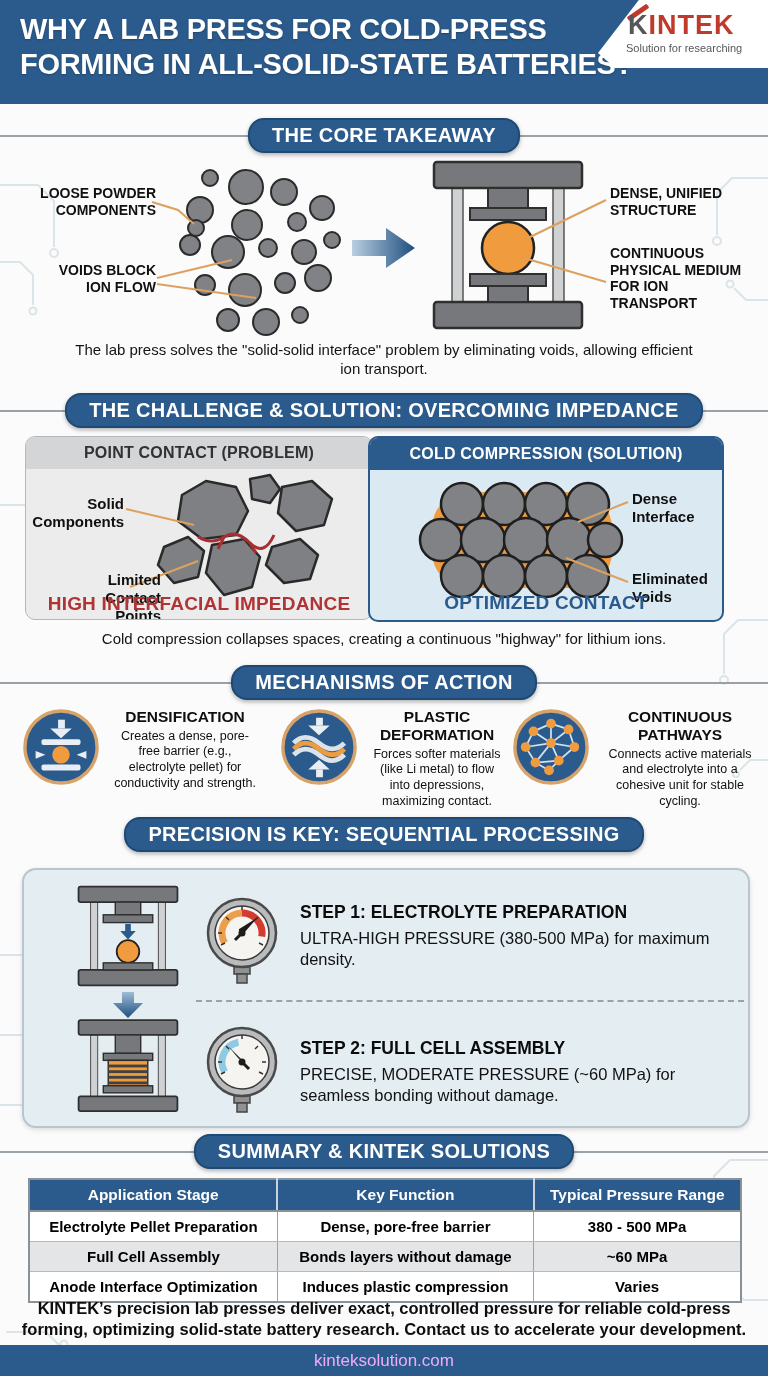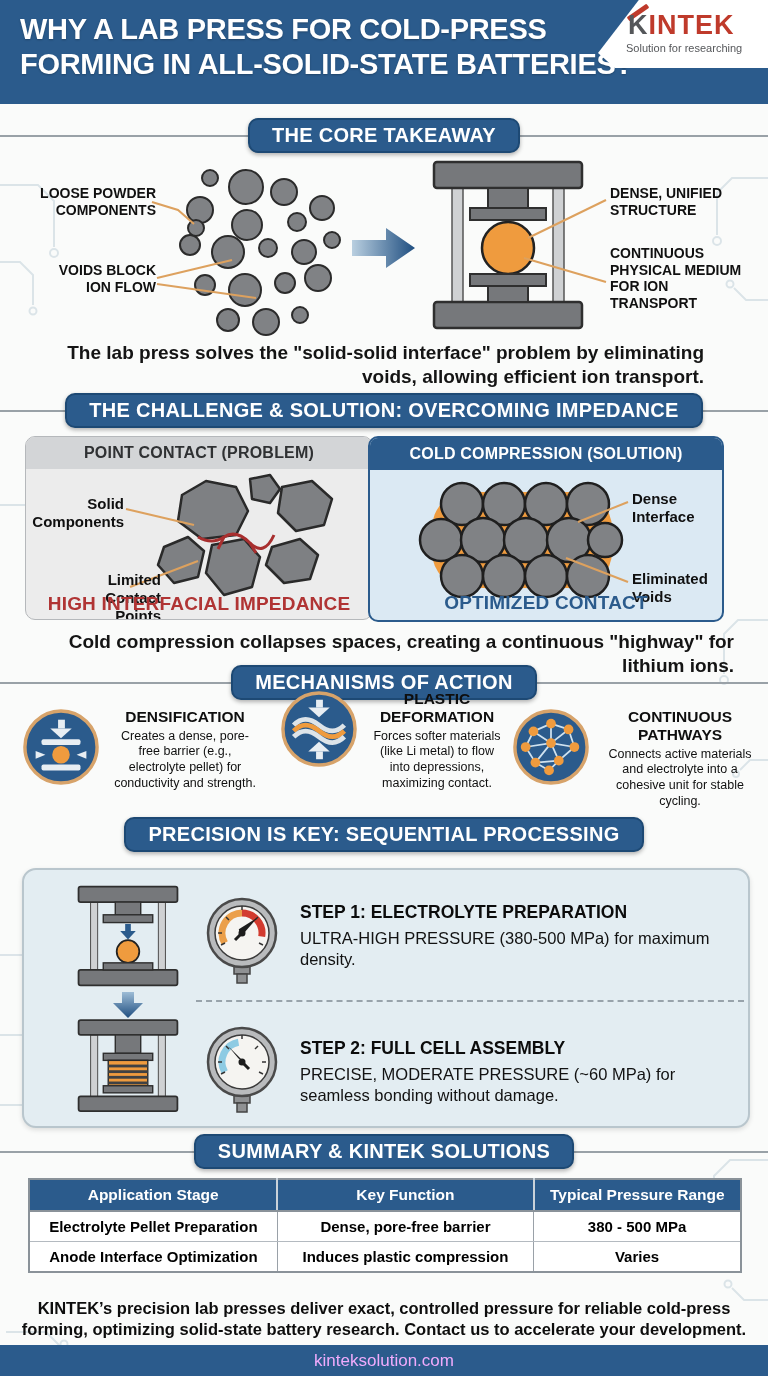--- a/index.html
+++ b/index.html
@@ -16,26 +16,26 @@
   .logo-brand{position:absolute;right:10px;top:12px;width:130px;text-align:left;
               font-size:27px;font-weight:bold;letter-spacing:1px;line-height:1;}
   .logo-brand .k1{color:#55575a;} .logo-brand .krest{color:#bf3a2b;}
   .logo-accent{position:absolute;right:118px;top:10px;width:24px;height:5px;background:#bf3a2b;
                transform:rotate(-35deg);border-radius:1px;}
   .logo-tag{position:absolute;right:10px;top:42px;width:132px;font-size:11px;color:#55575a;text-align:left;}
   
   .banner-row{position:absolute;left:0;width:768px;display:flex;justify-content:center;align-items:center;}
   .banner-rule{position:absolute;left:0;right:0;top:50%;height:2px;background:#99a1a7;}
   .banner{position:relative;background:#2b5b8c;color:#fff;font-weight:bold;font-size:20px;
-          letter-spacing:.3px;border:2px solid #1d4974;border-radius:10px;padding:4px 22px;
+          letter-spacing:.3px;border:2px solid #1d4974;border-radius:16px;padding:4px 22px;
           box-shadow:0 2px 4px rgba(0,0,0,.3);white-space:nowrap;}
   
   .diagram-label{position:absolute;font-weight:bold;font-size:14px;line-height:1.18;color:#101010;}
-  .caption{position:absolute;left:64px;width:640px;text-align:right;font-weight:bold;
-           font-size:19px;line-height:1.25;color:#141414;}
+  .caption{position:absolute;left:64px;width:640px;text-align:center;font-weight:normal;
+           font-size:15px;line-height:1.25;color:#141414;}
   
   .panel{position:absolute;border-radius:10px;overflow:hidden;}
   .panel-h{height:32px;display:flex;align-items:center;justify-content:center;
            font-weight:bold;font-size:16px;letter-spacing:.2px;}
   .panel-body{position:relative;width:100%;}
   .panel-label{position:absolute;font-weight:bold;font-size:15px;line-height:1.2;color:#101010;}
   .panel-foot{position:absolute;left:0;right:0;text-align:center;font-weight:bold;font-size:19px;letter-spacing:.2px;}
   
   .mech{position:absolute;display:flex;gap:12px;}
   .mech-text{flex:1;text-align:center;}
@@ -272,21 +272,21 @@
       <rect x="20" y="58" width="40" height="6" rx="2" fill="#e8eef3"></rect>
       <polygon points="14,44 14,52 24,48" fill="#e8eef3"></polygon>
       <polygon points="66,44 66,52 56,48" fill="#e8eef3"></polygon>
     </svg>
     <div class="mech-text">
       <div class="mech-title">DENSIFICATION</div>
       <div class="mech-desc">Creates a dense, pore-free barrier (e.g., electrolyte pellet) for conductivity and strength.</div>
     </div>
   </div>
 
-  <div class="mech" style="left:280px;top:690px;width:224px;">
+  <div class="mech" style="left:280px;top:708px;width:224px;">
     <svg width="78" height="78" viewBox="0 0 80 80">
       <circle cx="40" cy="40" r="37" fill="#2b5b8c" stroke="#d7a36a" stroke-width="3.5"></circle>
       <rect x="37" y="10" width="7" height="8" fill="#e8eef3"></rect>
       <polygon points="29,18 51,18 40,28" fill="#e8eef3"></polygon>
       <path d="M14,36 C22,28 30,28 40,36 C50,44 58,44 66,36" stroke="#dde4e9" stroke-width="5" fill="none"></path>
       <path d="M14,42 C22,34 30,34 40,42 C50,50 58,50 66,42" stroke="#ef9b3e" stroke-width="5" fill="none"></path>
       <path d="M14,48 C22,40 30,40 40,48 C50,56 58,56 66,48" stroke="#dde4e9" stroke-width="5" fill="none"></path>
       <rect x="37" y="63" width="7" height="8" fill="#e8eef3"></rect>
       <polygon points="29,63 51,63 40,53" fill="#e8eef3"></polygon>
     </svg>
@@ -428,20 +428,25 @@
         <th>Key Function</th>
         <th>Typical Pressure Range</th>
       </tr>
     </thead>
     <tbody>
       <tr>
         <td>Electrolyte Pellet Preparation</td>
         <td>Dense, pore-free barrier</td>
         <td>380 - 500 MPa</td>
       </tr>
+      <tr class="alt">
+        <td>Full Cell Assembly</td>
+        <td>Bonds layers without damage</td>
+        <td>~60 MPa</td>
+      </tr>
       <tr>
         <td>Anode Interface Optimization</td>
         <td>Induces plastic compression</td>
         <td>Varies</td>
       </tr>
     </tbody>
   </table>
 
   <div class="closing">KINTEK’s precision lab presses deliver exact, controlled pressure for reliable cold-press forming, optimizing solid-state battery research. Contact us to accelerate your development.</div>
 

